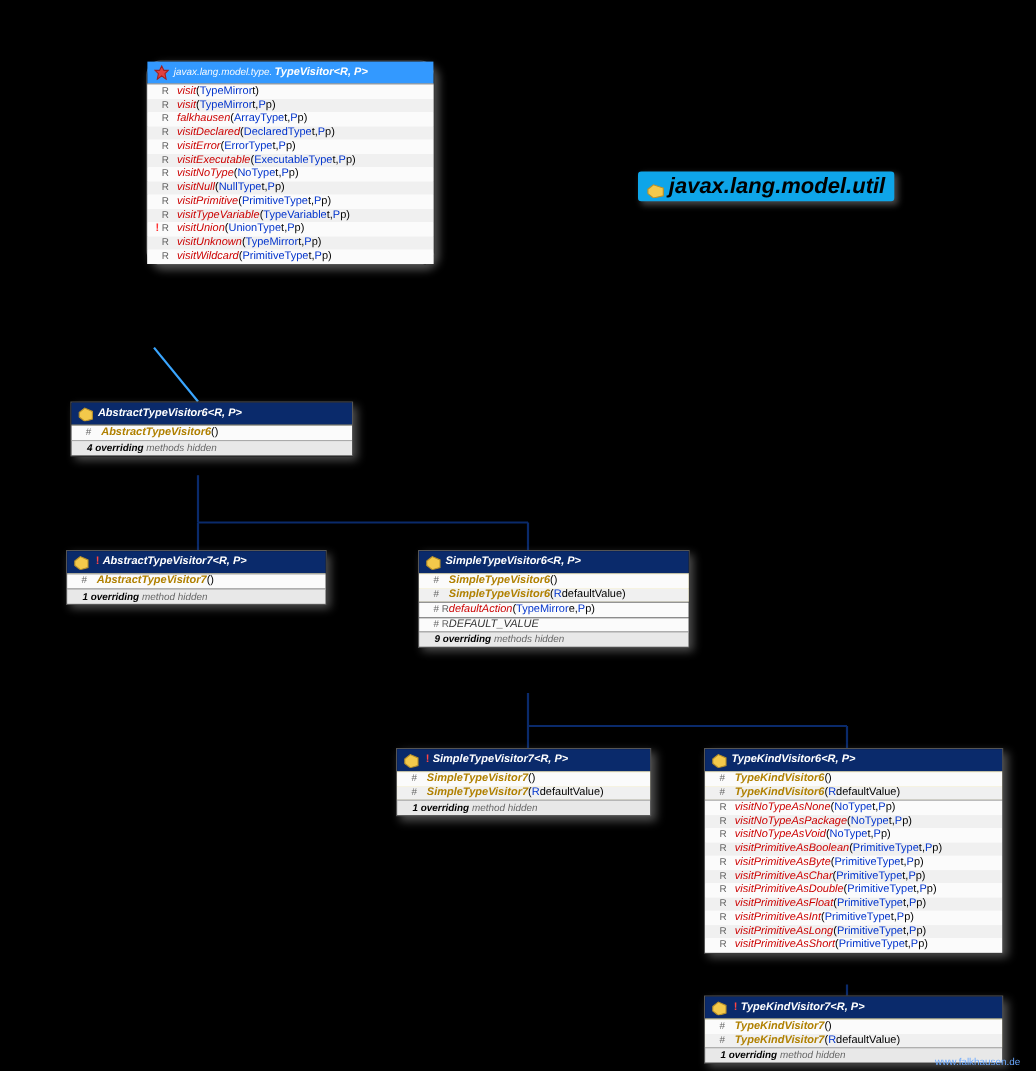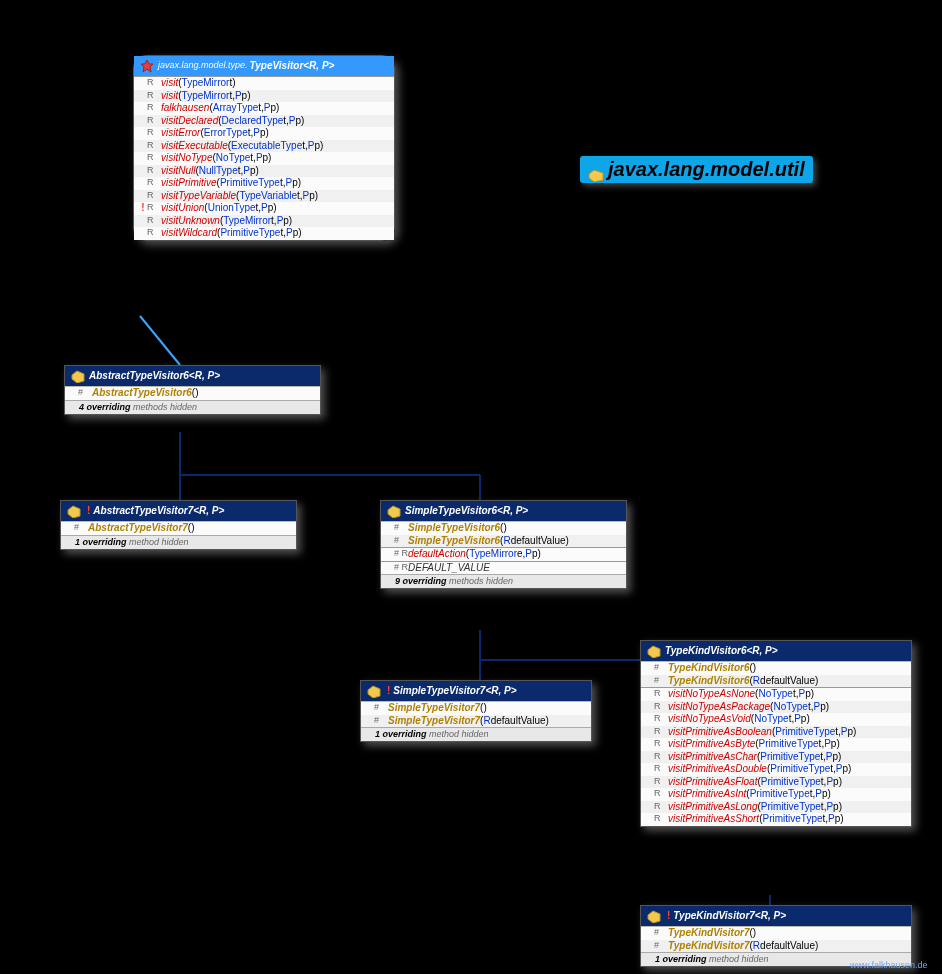--- a/index.html
+++ b/index.html
@@ -223,21 +223,21 @@
     <span>SimpleTypeVisitor7</span>
     <span class="gen">&lt;R, P&gt;</span>
   </div>
   <div class="section yellowbar" id="s7-ctors">
       <div class="row"><span class="bang-col"></span><span class="mod">#</span> <span class="ctor">SimpleTypeVisitor7</span> ()</div>
       <div class="row"><span class="bang-col"></span><span class="mod">#</span> <span class="ctor">SimpleTypeVisitor7</span> (<span class="ptype">R</span> <span class="pvar">defaultValue</span>)</div>
     </div>
   <div class="note"><span class="n">1 overriding</span><span> method hidden</span></div>
 </div>
 
-<div class="classbox" style="left:640px; top:640px; width:270px;">
+<div class="classbox" style="left:640px; top:680px; width:270px;">
   <div class="hdr hdr-navy">
     <span class="hdr-icon"><svg viewBox="0 0 14 14">
           <polygon points="1,6 6,2 13,5 13,12 6,14 1,10" fill="#f3c94b" stroke="#b8902a"></polygon>
         </svg></span>
     <span>TypeKindVisitor6</span>
     <span class="gen">&lt;R, P&gt;</span>
   </div>
   <div class="section yellowbar" id="k6-ctors">
       <div class="row"><span class="bang-col"></span><span class="mod">#</span> <span class="ctor">TypeKindVisitor6</span> ()</div>
       <div class="row"><span class="bang-col"></span><span class="mod">#</span> <span class="ctor">TypeKindVisitor6</span> (<span class="ptype">R</span> <span class="pvar">defaultValue</span>)</div>

